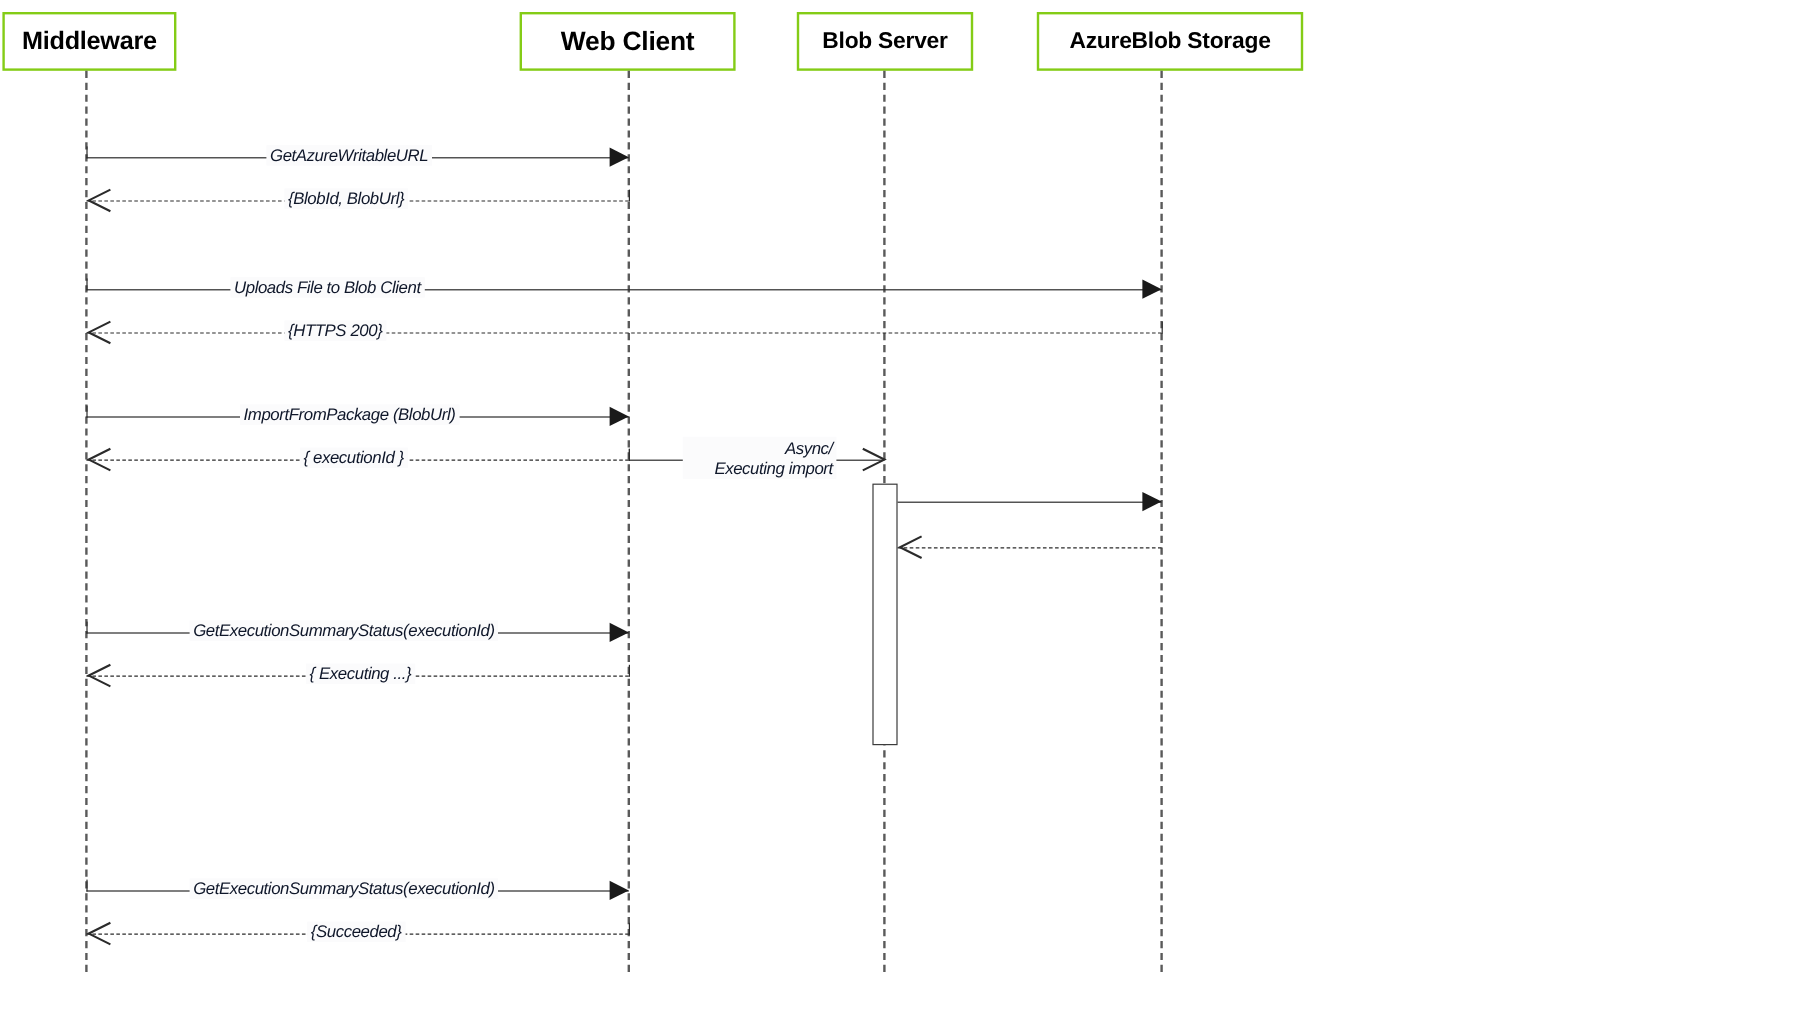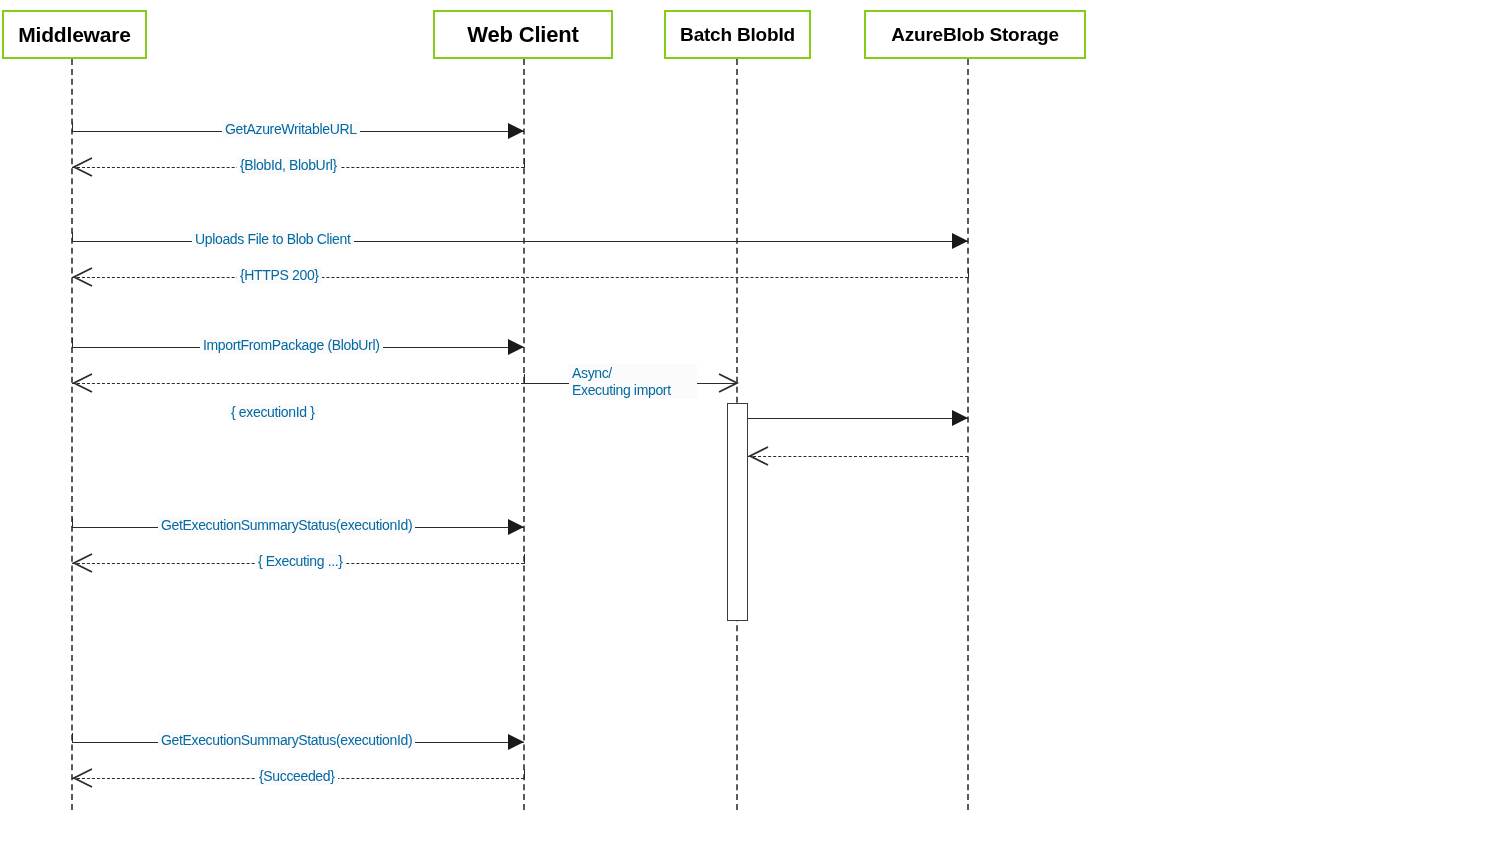--- a/index.html
+++ b/index.html
@@ -88,45 +88,46 @@
     stroke: #2b2b2b;
     stroke-width: 1.8;
     stroke-linecap: butt;
     stroke-linejoin: miter;
   }
 
   
   .msg-label {
     position: absolute;
     background: #fbfbfc;
-    color: #0369a1;
+    color: #0f172a;
     white-space: nowrap;
     padding: 1px 3px;
     letter-spacing: -0.35px;
-    text-align: left;
+    text-align: right;
     line-height: 1.05;
+    font-style: italic;
   }
   .msg-label.two-line {
     white-space: normal;
     line-height: 1.18;
   }
 </style>
 </head>
 <body>
 
 <div id="canvas">
   <div id="participants-layer">
       <div class="participant-box" style="left: 2px; top: 10px; width: 145px; height: 49px; font-size: 21px;">
         <span>Middleware</span>
       </div>
       <div class="participant-box" style="left: 433px; top: 10px; width: 180px; height: 49px; font-size: 22px;">
         <span>Web Client</span>
       </div>
       <div class="participant-box" style="left: 664px; top: 10px; width: 147px; height: 49px; font-size: 19px;">
-        <span>Batch BlobId</span>
+        <span>Blob Server</span>
       </div>
       <div class="participant-box" style="left: 864px; top: 10px; width: 222px; height: 49px; font-size: 19px;">
         <span>AzureBlob Storage</span>
       </div>
     </div>
   <div id="lifelines-layer">
       <div class="lifeline" style="left: 71px; top: 59px; height: 751px;"></div>
       <div class="lifeline" style="left: 523px; top: 59px; height: 751px;"></div>
       <div class="lifeline" style="left: 736px; top: 59px; height: 751px;"></div>
       <div class="lifeline" style="left: 967px; top: 59px; height: 751px;"></div>
@@ -163,21 +164,21 @@
       <div class="msg-stub" style="left: 72px; top: 338px; height: 10px;"></div>
       <div class="arrow-solid-right" style="left: 508px; top: 339px;"></div>
       <div class="msg-label" style="left: 200px; top: 337px; font-size: 14px;">ImportFromPackage (BlobUrl)</div>
       <div class="msg-line dashed" style="left: 72px; top: 383px; width: 452px;"></div>
       <div class="msg-stub" style="left: 524px; top: 374px; height: 10px;"></div>
       <div class="arrow-open-left" style="left: 72px; top: 372px;">
         <svg width="22" height="22" viewBox="0 0 22 22">
           <path d="M20 2 L2 11 L20 20"></path>
         </svg>
       </div>
-      <div class="msg-label" style="left: 228px; top: 373px; font-size: 14px; margin-top: 31px;">{ executionId }</div>
+      <div class="msg-label" style="left: 250px; top: 373px; font-size: 14px;">{ executionId }</div>
       <div class="msg-line" style="left: 524px; top: 383px; width: 213px;"></div>
       <div class="msg-stub" style="left: 524px; top: 374px; height: 10px;"></div>
       <div class="arrow-open-right" style="left: 717px; top: 372px;">
         <svg width="22" height="22" viewBox="0 0 22 22">
           <path d="M2 2 L20 11 L2 20"></path>
         </svg>
       </div>
       <div class="msg-label two-line" style="left: 569px; top: 364px; font-size: 14px; width: 122px;">
         <div>Async/</div>
         <div>Executing import</div>

